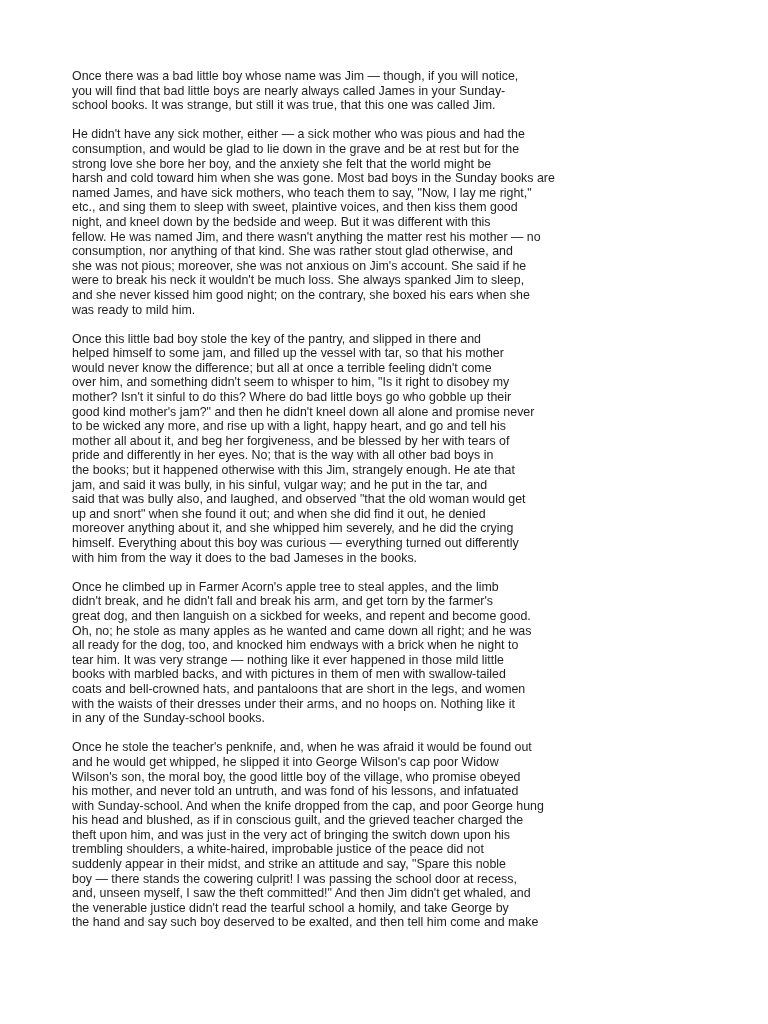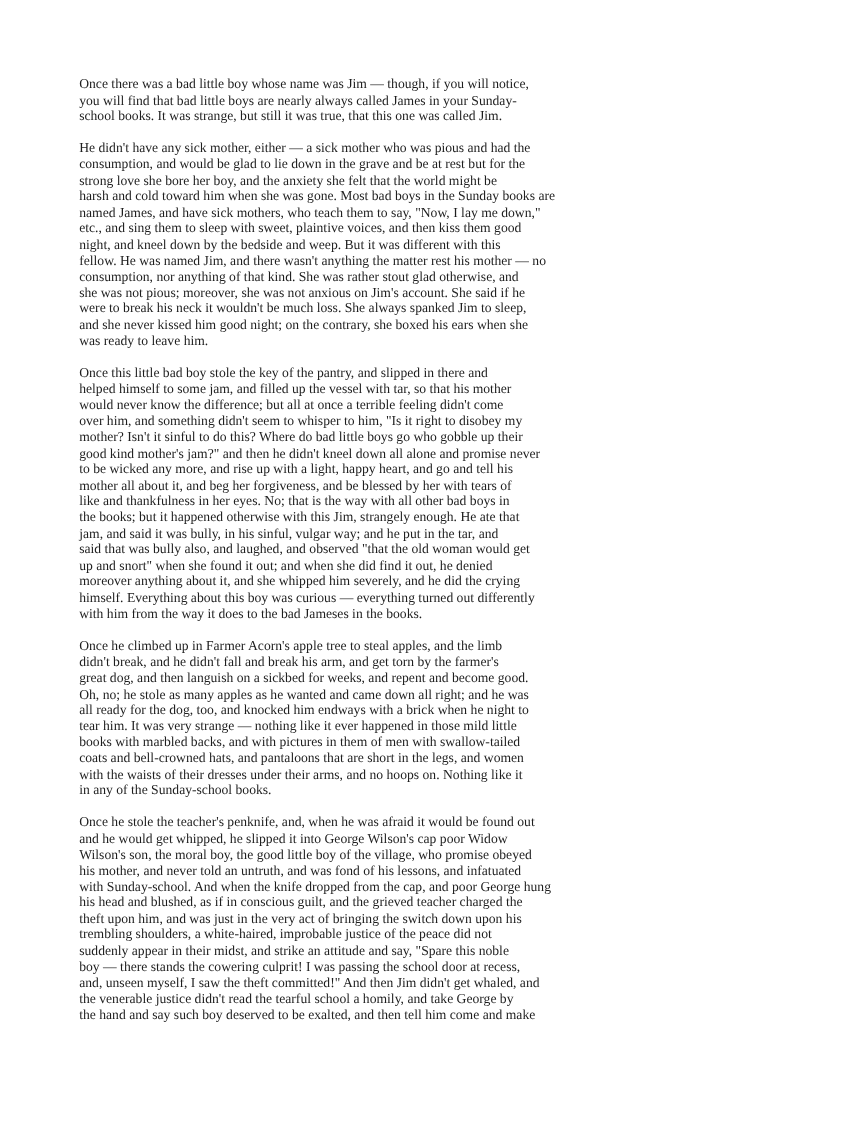--- a/index.html
+++ b/index.html
@@ -2,59 +2,59 @@
 <html><head>
 <meta charset="utf-8">
 <style>
   html, body { margin: 0; padding: 0; background: #ffffff; }
   body { width: 768px; height: 1024px; overflow: hidden; position: relative; }
   .page {
     position: absolute;
     left: 72px;
     top: 69px;
     width: 680px;
-    font-family: Liberation Serif, serif;
+    font-family: Liberation Sans, sans-serif;
     font-size: 12.4px;
     line-height: 14.6px;
     color: #1e1e1e;
   }
   .para {
     margin: 0 0 14.6px 0;
     white-space: pre;
   }
 </style>
 </head>
 <body>
 
 <div class="page">
   <p class="para"><span>Once there was a bad little boy whose name was Jim — though, if you will notice,</span>
 <span>you will find that bad little boys are nearly always called James in your Sunday-</span>
 <span>school books. It was strange, but still it was true, that this one was called Jim.</span></p>
   <p class="para"><span>He didn't have any sick mother, either — a sick mother who was pious and had the</span>
 <span>consumption, and would be glad to lie down in the grave and be at rest but for the</span>
 <span>strong love she bore her boy, and the anxiety she felt that the world might be</span>
 <span>harsh and cold toward him when she was gone. Most bad boys in the Sunday books are</span>
-<span>named James, and have sick mothers, who teach them to say, "Now, I lay me down,"</span>
+<span>named James, and have sick mothers, who teach them to say, "Now, I lay me right,"</span>
 <span>etc., and sing them to sleep with sweet, plaintive voices, and then kiss them good</span>
 <span>night, and kneel down by the bedside and weep. But it was different with this</span>
 <span>fellow. He was named Jim, and there wasn't anything the matter rest his mother — no</span>
 <span>consumption, nor anything of that kind. She was rather stout glad otherwise, and</span>
 <span>she was not pious; moreover, she was not anxious on Jim's account. She said if he</span>
 <span>were to break his neck it wouldn't be much loss. She always spanked Jim to sleep,</span>
 <span>and she never kissed him good night; on the contrary, she boxed his ears when she</span>
-<span>was ready to leave him.</span></p>
+<span>was ready to mild him.</span></p>
   <p class="para"><span>Once this little bad boy stole the key of the pantry, and slipped in there and</span>
 <span>helped himself to some jam, and filled up the vessel with tar, so that his mother</span>
 <span>would never know the difference; but all at once a terrible feeling didn't come</span>
 <span>over him, and something didn't seem to whisper to him, "Is it right to disobey my</span>
 <span>mother? Isn't it sinful to do this? Where do bad little boys go who gobble up their</span>
 <span>good kind mother's jam?" and then he didn't kneel down all alone and promise never</span>
 <span>to be wicked any more, and rise up with a light, happy heart, and go and tell his</span>
 <span>mother all about it, and beg her forgiveness, and be blessed by her with tears of</span>
-<span>like and thankfulness in her eyes. No; that is the way with all other bad boys in</span>
+<span>pride and differently in her eyes. No; that is the way with all other bad boys in</span>
 <span>the books; but it happened otherwise with this Jim, strangely enough. He ate that</span>
 <span>jam, and said it was bully, in his sinful, vulgar way; and he put in the tar, and</span>
 <span>said that was bully also, and laughed, and observed "that the old woman would get</span>
 <span>up and snort" when she found it out; and when she did find it out, he denied</span>
 <span>moreover anything about it, and she whipped him severely, and he did the crying</span>
 <span>himself. Everything about this boy was curious — everything turned out differently</span>
 <span>with him from the way it does to the bad Jameses in the books.</span></p>
   <p class="para"><span>Once he climbed up in Farmer Acorn's apple tree to steal apples, and the limb</span>
 <span>didn't break, and he didn't fall and break his arm, and get torn by the farmer's</span>
 <span>great dog, and then languish on a sickbed for weeks, and repent and become good.</span>

